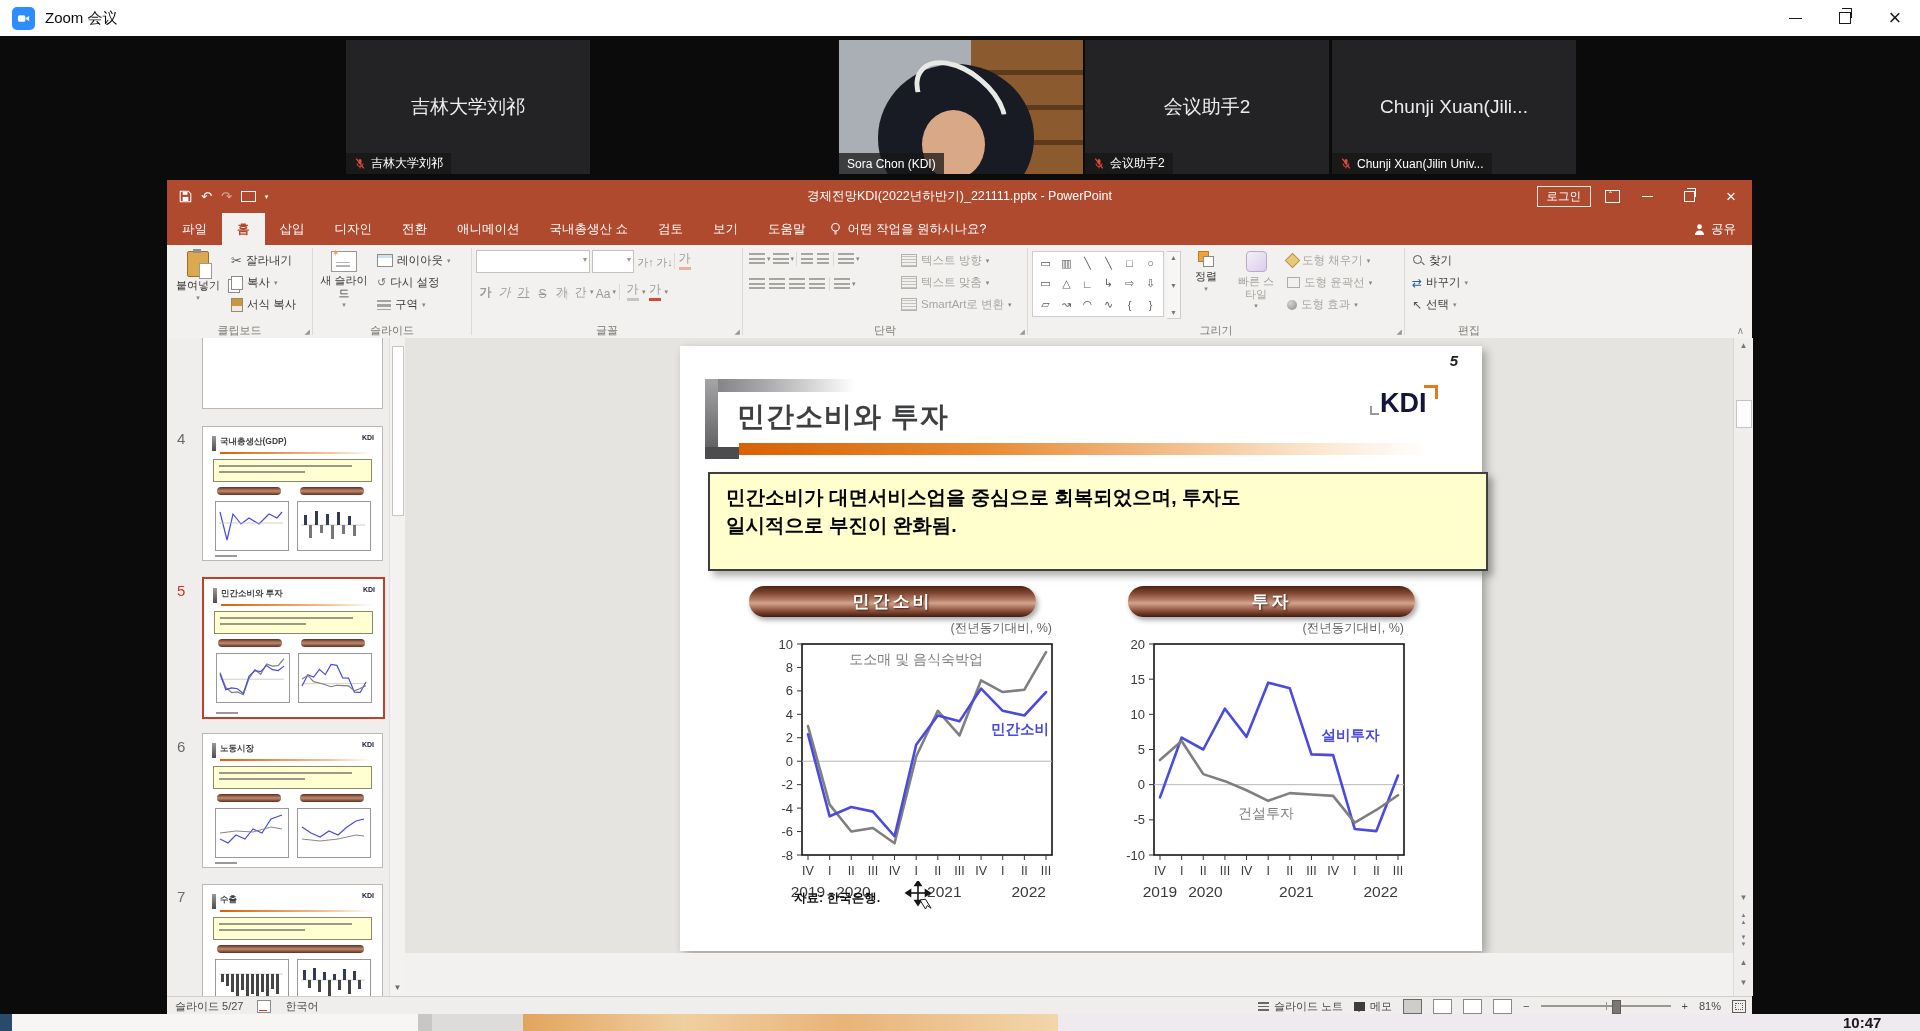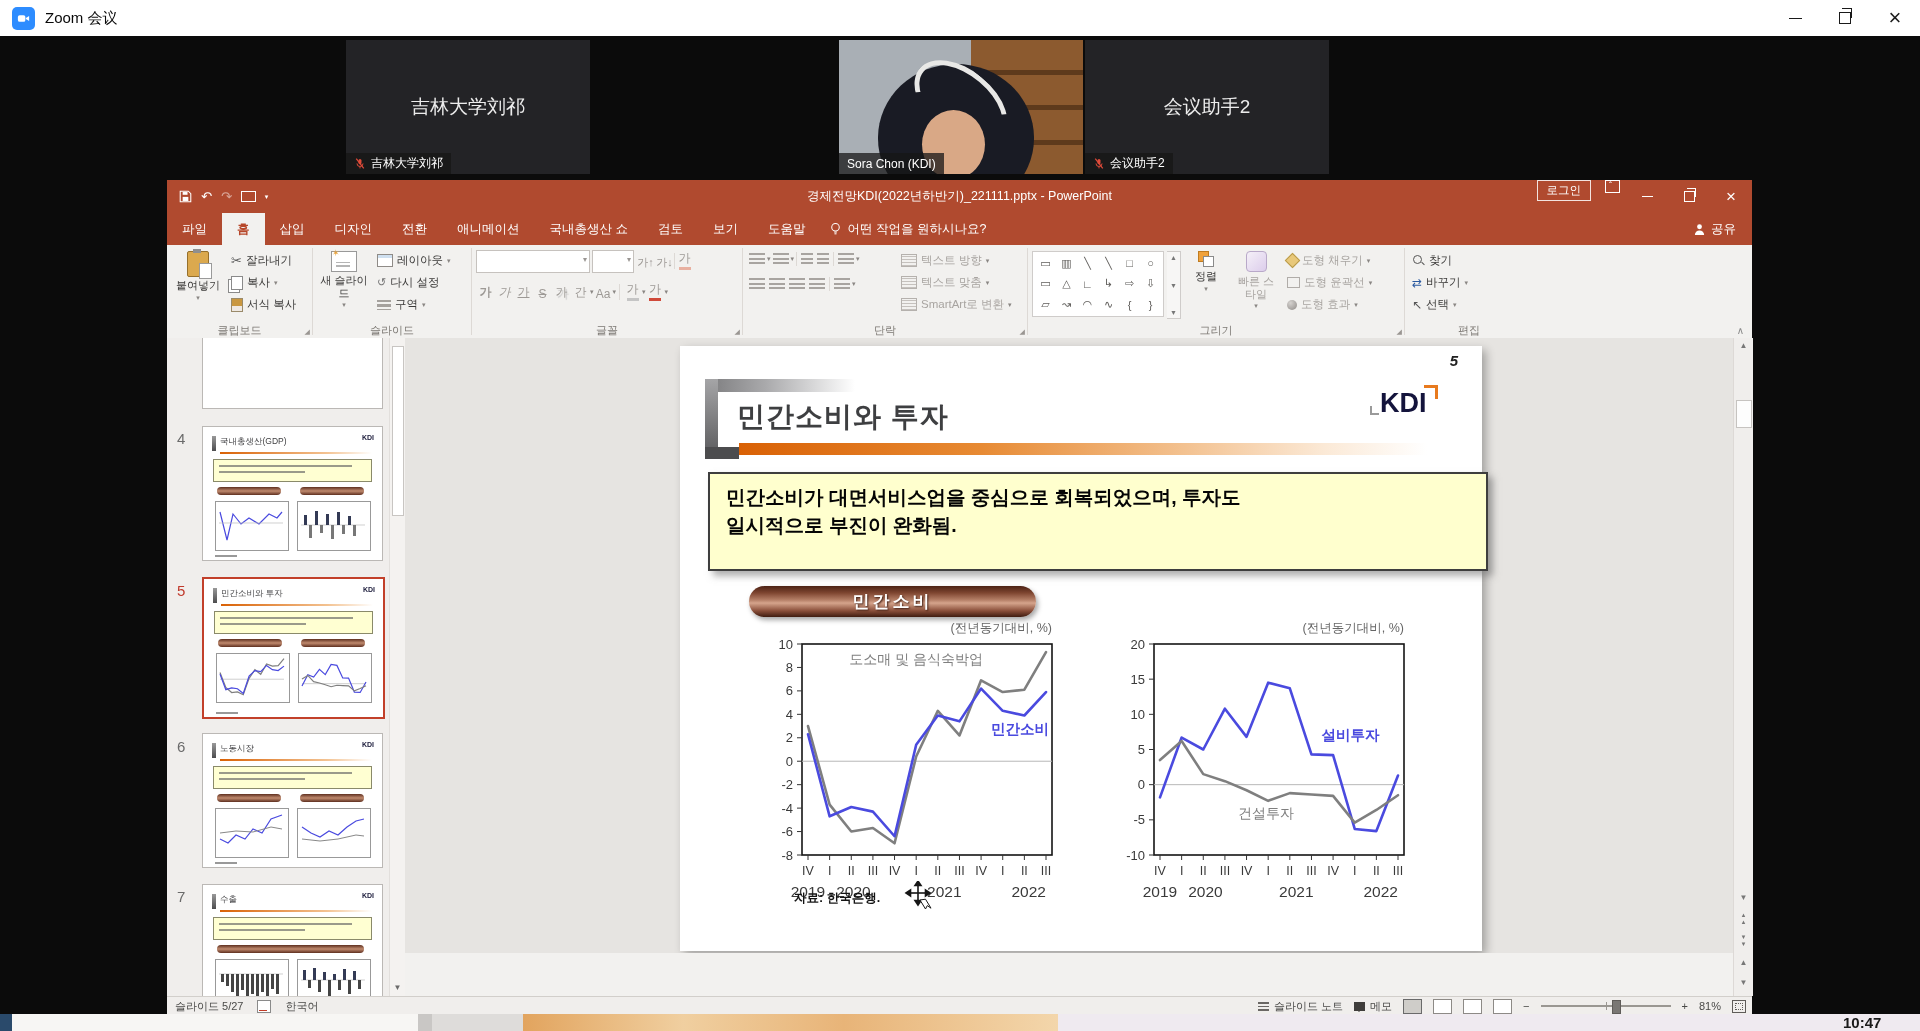--- a/index.html
+++ b/index.html
@@ -41,21 +41,21 @@
     background:#191b24}
   .spk .face{position:absolute;left:34%;bottom:-4%;width:26%;height:52%;border-radius:50%;background:#d9a886}
   .spk .hp{position:absolute;left:28%;bottom:28%;width:40%;height:42%;border-radius:50%;
     border:5px solid #e8e8e6;border-bottom-color:transparent;border-right-color:transparent;transform:rotate(40deg)}
   
   #ppt{left:167px;top:144px;width:1585px;height:870px;background:#f2f1ef}
   #ptitle{left:0;top:0;width:1585px;height:33px;background:#b04a2f;display:flex;align-items:center;color:#fff}
   .qat{display:flex;align-items:center;gap:9px;margin-left:12px;font-size:13px}
   .qat .dim{opacity:.5}
   .ptt{position:absolute;left:0;right:0;text-align:center;font-size:12.5px;color:#fff;pointer-events:none}
-  .tright{margin-left:auto;display:flex;align-items:flex-start;height:100%}
+  .tright{margin-left:auto;display:flex;align-items:center;height:100%}
   .login{border:1px solid rgba(255,255,255,.85);padding:2px 9px;font-size:11.5px;margin-right:14px}
   .ic-rdo{width:13px;height:11px;border:1.2px solid #fff;position:relative;margin-right:6px}
   .ic-rdo::after{content:"ˆ";position:absolute;left:3px;top:-1px;font-size:9px;color:#fff}
   .pwc{width:42px;height:100%;display:flex;align-items:center;justify-content:center}
   .pminln{width:11px;border-top:1.2px solid #fff}
   .prst{width:9px;height:9px;border:1.1px solid #fff;position:relative}
   .prst::before{content:"";position:absolute;left:2px;top:-4px;width:8px;height:8px;
                 border-top:1.1px solid #fff;border-right:1.1px solid #fff}
   .pxg{font-size:17px;color:#fff}
   
@@ -137,21 +137,21 @@
   .thnum.sel{color:#c0392b}
   .th{position:absolute;left:35px;width:179px;height:133px;background:#fff;border:1px solid #bbb8b5;overflow:hidden}
   .th.sel{border:2px solid #c2402a}
   .tscroll{position:absolute;right:0;top:0;width:15px;height:662px;background:#f4f2f0;border-left:1px solid #e2dfdc}
   .tscroll .tthumb{position:absolute;left:2px;top:8px;width:10px;height:168px;background:#fff;border:1px solid #c8c5c2}
   .tscroll .tdown{position:absolute;left:0;bottom:2px;width:15px;height:20px;background:#f4f2f0;color:#6a6a6a;
                   font-size:8px;text-align:center;line-height:20px}
   
   .mini{position:absolute;inset:0;font-family:inherit}
   .mbr{position:absolute;left:9px;top:9px;width:4px;height:15px;background:linear-gradient(180deg,#999,#4c4c4e)}
-  .mtt{position:absolute;left:17px;top:9px;font-size:8.5px;font-weight:normal;color:#3f3f41;white-space:nowrap}
+  .mtt{position:absolute;left:17px;top:9px;font-size:8.5px;font-weight:bold;color:#3f3f41;white-space:nowrap}
   .mkdi{position:absolute;right:8px;top:7px;font-size:7px;font-weight:bold;color:#1a1a3a}
   .mor{position:absolute;left:17px;right:10px;top:25px;height:2px;
        background:linear-gradient(90deg,#d96105,#f3c291 70%,rgba(255,255,255,0))}
   .myel{position:absolute;left:10px;right:10px;top:32px;height:21px;background:#ffffd2;border:1px solid #8a8a6a}
   .myel i{position:absolute;left:5px;top:5px;width:85%;height:2px;background:#9a9a8a}
   .myel i+i{top:11px;width:55%}
   .mpill{position:absolute;top:60px;width:64px;height:8px;border-radius:4px;
          background:linear-gradient(180deg,#5e2f1f,#c08a6e 50%,#5e2f1f)}
   .mch{position:absolute;top:74px;width:72px;height:48px;border:1px solid #999;background:#fff}
   .msrc{position:absolute;left:12px;bottom:3px;width:22px;height:2px;background:#999}
@@ -270,20 +270,32 @@
       <svg width="12" height="13" viewBox="0 0 16 16">
           <rect x="6" y="2" width="4" height="7" rx="2" fill="#e04b3a"></rect>
           <path d="M4 8a4 4 0 0 0 8 0" stroke="#e04b3a" fill="none" stroke-width="1.3"></path>
           <line x1="8" y1="12" x2="8" y2="14.5" stroke="#e04b3a" stroke-width="1.3"></line>
           <line x1="3" y1="1.5" x2="13" y2="14.5" stroke="#e04b3a" stroke-width="1.6"></line>
         </svg>
       <span>会议助手2</span>
     </div>
   </div>
 
+  <div class="vtile" style="left:1332px">
+    <div class="vname">Chunji Xuan(Jili...</div>
+    <div class="vlabel">
+      <svg width="12" height="13" viewBox="0 0 16 16">
+          <rect x="6" y="2" width="4" height="7" rx="2" fill="#e04b3a"></rect>
+          <path d="M4 8a4 4 0 0 0 8 0" stroke="#e04b3a" fill="none" stroke-width="1.3"></path>
+          <line x1="8" y1="12" x2="8" y2="14.5" stroke="#e04b3a" stroke-width="1.3"></line>
+          <line x1="3" y1="1.5" x2="13" y2="14.5" stroke="#e04b3a" stroke-width="1.6"></line>
+        </svg>
+      <span>Chunji Xuan(Jilin Univ...</span>
+    </div>
+  </div>
 
   <div class="ab" id="ppt">
 
     <div class="ab" id="ptitle">
       <div class="qat">
         <svg width="13" height="13" viewBox="0 0 16 16">
             <path d="M1.5 1.5h10l3 3v10h-13z" fill="none" stroke="#fff" stroke-width="1.3"></path>
             <rect x="4.5" y="8.5" width="7" height="5" fill="#fff"></rect>
             <rect x="4.5" y="2.5" width="6" height="3.4" fill="#fff"></rect>
           </svg>
@@ -692,20 +704,21 @@
         <span class="vbar"></span>
         <span class="vfoot"></span>
         <span class="stitle">민간소비와 투자</span>
         <span class="obar"></span>
         <span class="kdi">KDI</span>
         <div class="callout">
           <div>민간소비가 대면서비스업을 중심으로 회복되었으며, 투자도</div>
           <div>일시적으로 부진이 완화됨.</div>
         </div>
         <span class="pill" style="left:69px">민간소비</span>
+        <span class="pill" style="left:448px">투자</span>
         <span class="unit" style="left:172px">(전년동기대비, %)</span>
         <span class="unit" style="left:524px">(전년동기대비, %)</span>
         <svg id="chart0" class="ab" style="left:70px;top:288px" width="330" height="292">
             <rect x="52" y="10" width="250" height="211" fill="#ffffff" stroke="#141414" stroke-width="1.6"></rect>
             <line x1="52" y1="127.22222222222223" x2="302" y2="127.22222222222223" stroke="#b8b8b8" stroke-width="1"></line>
             <line x1="47" y1="10" x2="52" y2="10" stroke="#333" stroke-width="1"></line>
             <text x="43" y="14.5" text-anchor="end" font-size="13" fill="#3a3a3a">10</text>
             <line x1="47" y1="33.44444444444444" x2="52" y2="33.44444444444444" stroke="#333" stroke-width="1"></line>
             <text x="43" y="37.94444444444444" text-anchor="end" font-size="13" fill="#3a3a3a">8</text>
             <line x1="47" y1="56.888888888888886" x2="52" y2="56.888888888888886" stroke="#333" stroke-width="1"></line>

